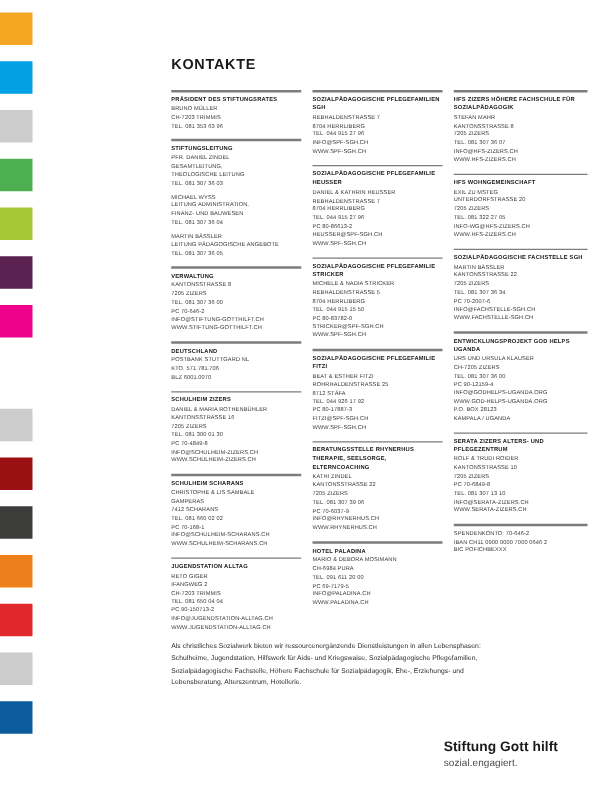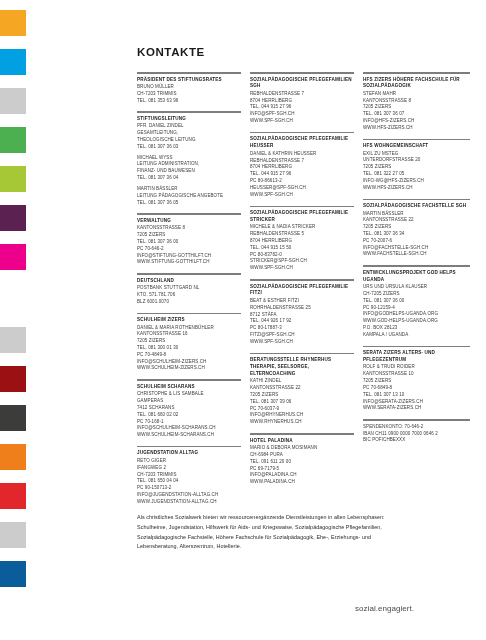--- a/index.html
+++ b/index.html
@@ -137,21 +137,20 @@
     font-weight: bold;
     color: #1a1a1a;
     letter-spacing: 0.05px;
     line-height: 1.25;
   }
   #logo-claim {
     font-size: 8px;
     color: #4a4a4a;
     letter-spacing: 0.05px;
     line-height: 1.3;
-    margin-top: 12px;
   }
 </style>
 </head>
 <body>
 
 <div id="swatch-rail">
     <div class="swatch" style="top: 10px; background: rgb(245, 166, 35);"></div>
     <div class="swatch" style="top: 49px; background: rgb(0, 160, 227);"></div>
     <div class="swatch" style="top: 88px; background: rgb(204, 204, 204);"></div>
     <div class="swatch" style="top: 127px; background: rgb(76, 175, 80);"></div>
@@ -418,16 +417,17 @@
   <div id="auftrag">
     <div id="auftrag-body">
         <div>Als christliches Sozialwerk bieten wir ressourcenergänzende Dienstleistungen in allen Lebensphasen:</div>
         <div>Schulheime, Jugendstation, Hilfswerk für Aids- und Kriegswaise, Sozialpädagogische Pflegefamilien,</div>
         <div>Sozialpädagogische Fachstelle, Höhere Fachschule für Sozialpädagogik, Ehe-, Erziehungs- und</div>
         <div>Lebensberatung, Alterszentrum, Hotellerie.</div>
       </div>
   </div>
 
   <div id="logo">
+    <div id="logo-name">Stiftung Gott hilft</div>
     <div id="logo-claim">sozial.engagiert.</div>
   </div>
 
 </div>
 
 </body></html>

